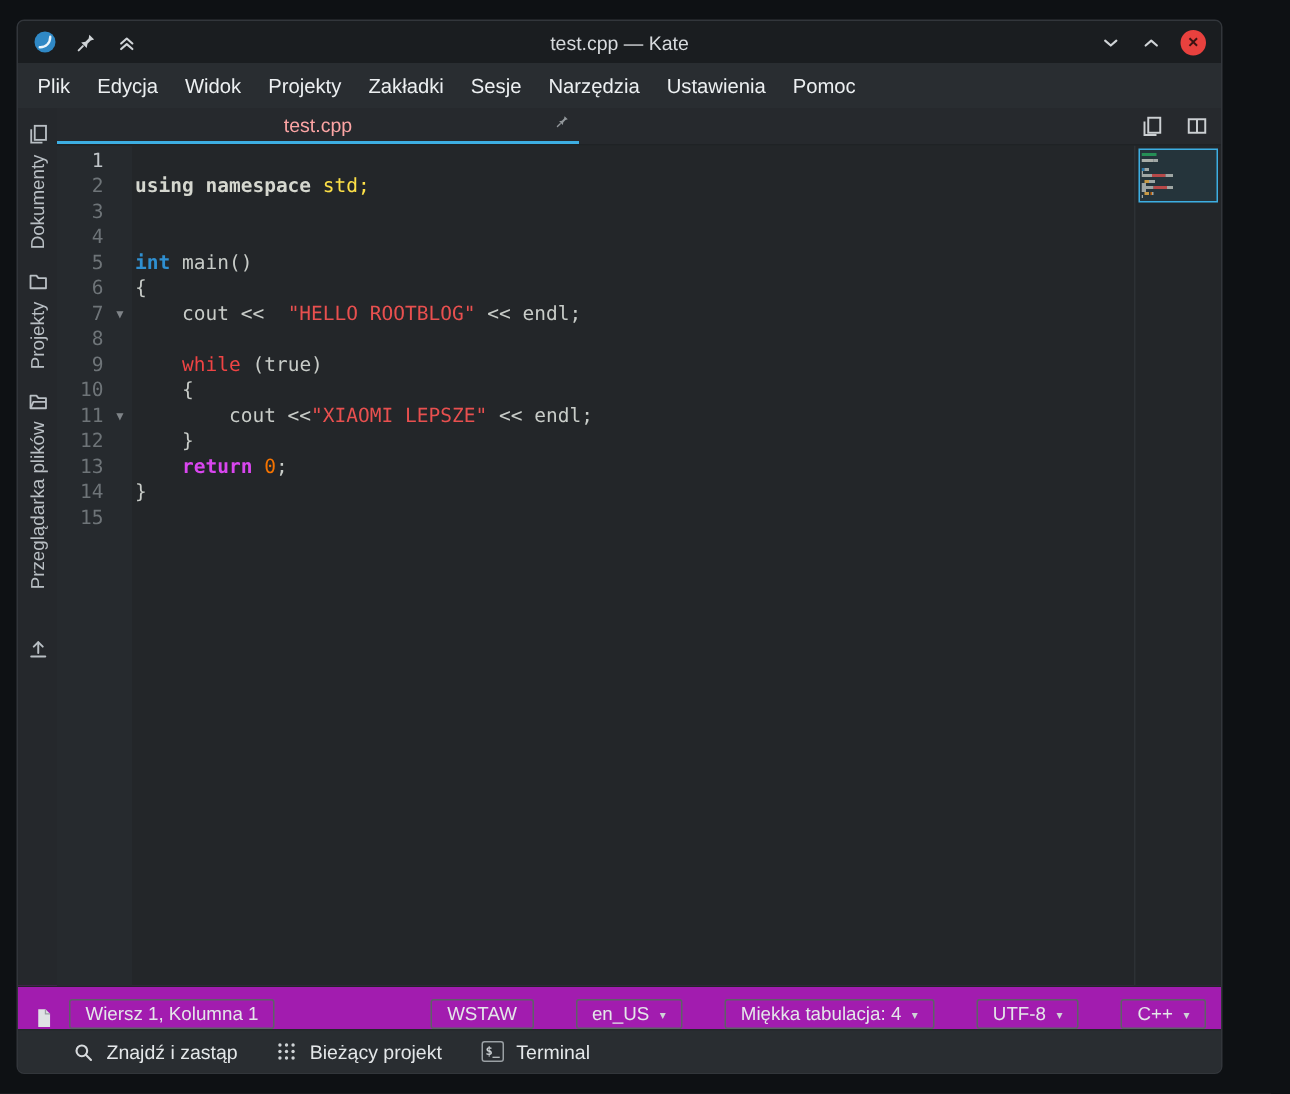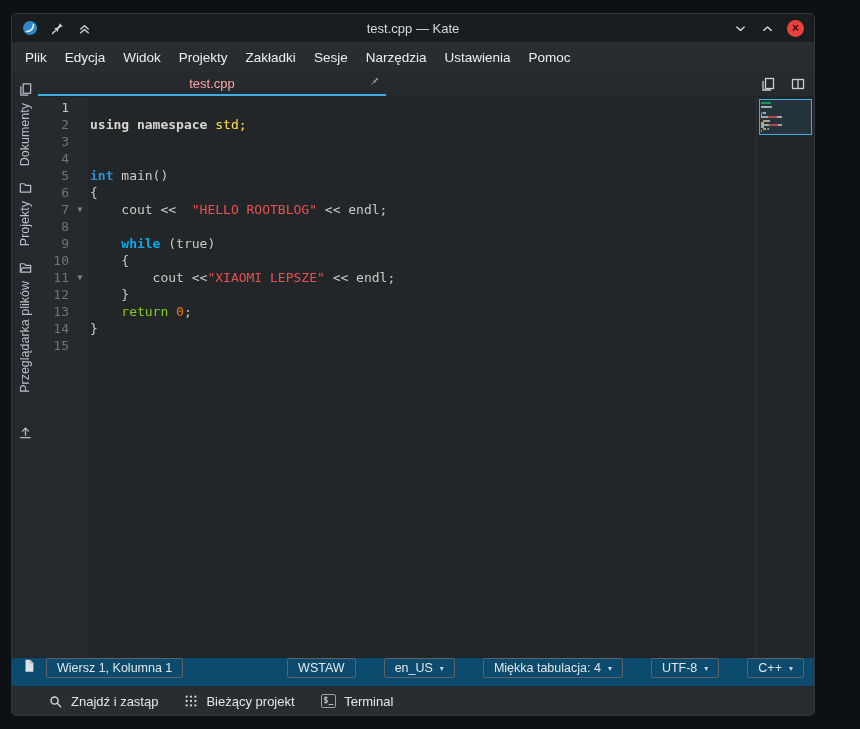--- a/index.html
+++ b/index.html
@@ -91,22 +91,22 @@
   }
   .mm-viewport {
     margin:2px; padding:2px 1px; border:1px solid #3daee2;
     background:rgba(61,174,226,0.10); min-height:36px;
   }
   .mm-row { height:2px; line-height:0; white-space:nowrap; overflow:hidden; }
   .mm-seg { display:inline-block; height:1.5px; vertical-align:top; }
 
   
   .statusbar {
-    height:29px; background:#0c4a6e; border-top:1px solid #222528;
-    display:flex; align-items:flex-start; padding:0 10px; gap:10px; flex:0 0 auto;
+    height:29px; background:#a21caf; border-top:1px solid #222528;
+    display:flex; align-items:flex-end; padding:0 10px; gap:10px; flex:0 0 auto;
   }
   .sb-right { margin-left:auto; display:flex; align-items:center; gap:28px; }
   .sb-btn {
     border:1px solid #5d6266; border-radius:2px; padding:2px 10px;
     font-size:12.5px; color:#e4e7e9; display:flex; align-items:center; gap:7px;
     background:transparent; white-space:nowrap;
   }
   .caret { font-size:8px; color:#cfd3d6; }
 
   
@@ -306,25 +306,25 @@
           </div>
         <div class="code-lines">
             <div class="cline"><span style="color: rgb(200, 204, 200);"> </span></div>
             <div class="cline"><span style="color: rgb(213, 215, 207); font-weight: bold;">using namespace</span><span style="color: #fde047;"> std;</span></div>
             <div class="cline"><span style="color: rgb(200, 204, 200);"> </span></div>
             <div class="cline"><span style="color: rgb(200, 204, 200);"> </span></div>
             <div class="cline"><span style="color: rgb(47, 143, 208); font-weight: bold;">int</span><span style="color: rgb(200, 204, 200);"> main()</span></div>
             <div class="cline"><span style="color: rgb(200, 204, 200);">{</span></div>
             <div class="cline"><span style="color: rgb(200, 204, 200);">    cout &lt;&lt;  </span><span style="color: rgb(232, 80, 79);">"HELLO ROOTBLOG"</span><span style="color: rgb(200, 204, 200);"> &lt;&lt; endl;</span></div>
             <div class="cline"><span style="color: rgb(200, 204, 200);"> </span></div>
-            <div class="cline"><span style="color: rgb(200, 204, 200);">    </span><span style="color: #0ea5e9; font-weight: bold;">while</span><span style="color: rgb(200, 204, 200);"> (true)</span></div>
+            <div class="cline"><span style="color: rgb(200, 204, 200);">    </span><span style="color: #ef4444; font-weight: normal;">while</span><span style="color: rgb(200, 204, 200);"> (true)</span></div>
             <div class="cline"><span style="color: rgb(200, 204, 200);">    {</span></div>
             <div class="cline"><span style="color: rgb(200, 204, 200);">        cout &lt;&lt;</span><span style="color: rgb(232, 80, 79);">"XIAOMI LEPSZE"</span><span style="color: rgb(200, 204, 200);"> &lt;&lt; endl;</span></div>
             <div class="cline"><span style="color: rgb(200, 204, 200);">    }</span></div>
-            <div class="cline"><span style="color: rgb(200, 204, 200);">    </span><span style="color: #84cc16; font-weight: normal;">return</span><span style="color: rgb(200, 204, 200);"> </span><span style="color: rgb(246, 116, 0);">0</span><span style="color: rgb(200, 204, 200);">;</span></div>
+            <div class="cline"><span style="color: rgb(200, 204, 200);">    </span><span style="color: #d946ef; font-weight: bold;">return</span><span style="color: rgb(200, 204, 200);"> </span><span style="color: rgb(246, 116, 0);">0</span><span style="color: rgb(200, 204, 200);">;</span></div>
             <div class="cline"><span style="color: rgb(200, 204, 200);">}</span></div>
           </div>
         <div class="minimap">
           <div class="mm-viewport">
               <div class="mm-row"><span class="mm-seg" style="width: 4.95px; background: rgb(39, 174, 96); opacity: 0.75;"></span><span class="mm-seg" style="width: 5.5px; background: rgb(39, 174, 96); opacity: 0.75;"></span></div>
               <div class="mm-row"></div>
               <div class="mm-row"><span class="mm-seg" style="width: 8.25px; background: rgb(213, 215, 207); opacity: 0.75;"></span><span class="mm-seg" style="width: 2.75px; background: rgb(200, 204, 200); opacity: 0.75;"></span></div>
               <div class="mm-row"></div>
               <div class="mm-row"></div>
               <div class="mm-row"><span class="mm-seg" style="width: 1.65px; background: rgb(47, 143, 208); opacity: 0.75;"></span><span class="mm-seg" style="width: 3.85px; background: rgb(200, 204, 200); opacity: 0.75;"></span></div>

